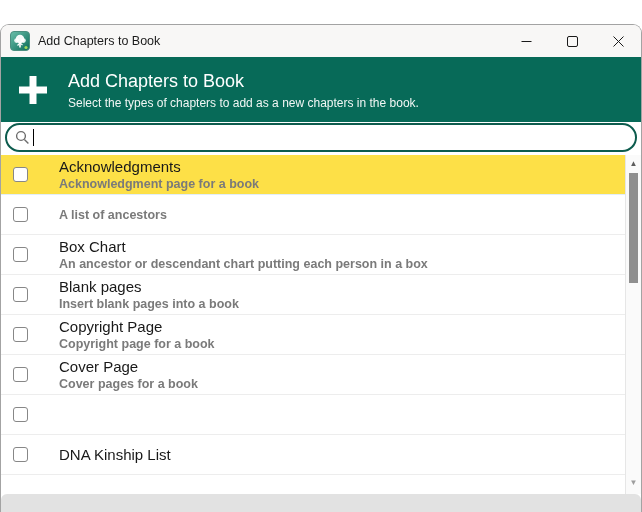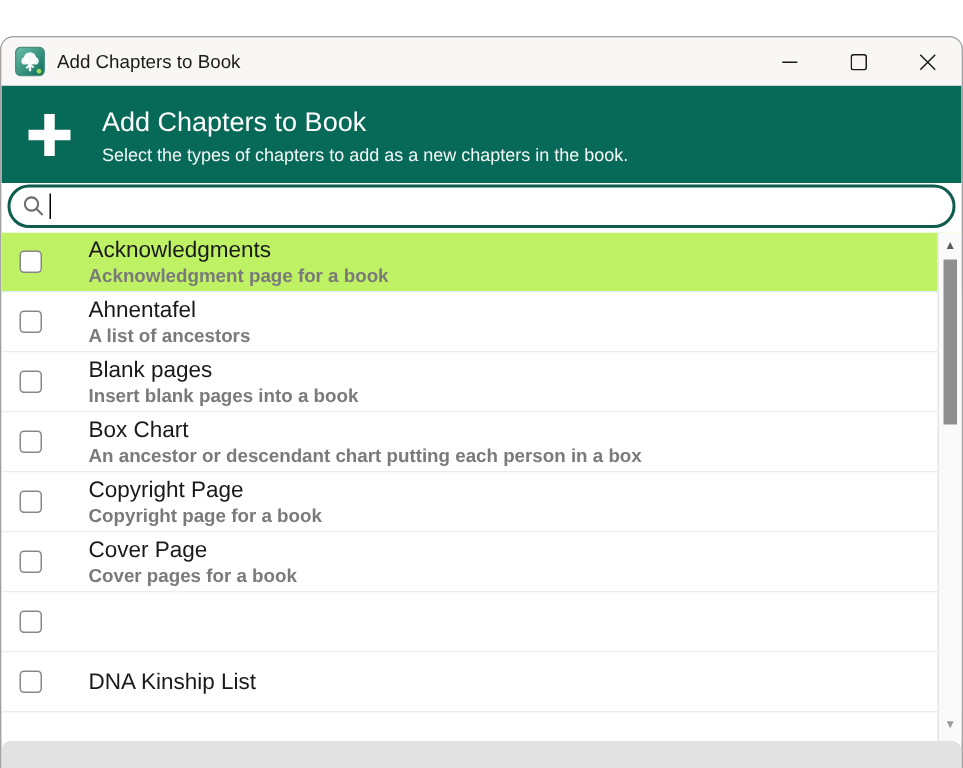--- a/index.html
+++ b/index.html
@@ -45,21 +45,21 @@
     flex:1; border:none; outline:none; background:transparent;
     font-size:13px; height:23px; margin-left:2px; font-family:inherit;
   }
 
   
   .list { height:339px; background:#ffffff; position:relative; overflow:hidden; }
   .row {
     height:40px; display:flex; align-items:center; padding-left:12px;
     border-bottom:1px solid #ededed; background:#ffffff;
   }
-  .row.selected { background:#bef264; border-bottom-color:#e2eef8; }
+  .row.selected { background:#fde047; border-bottom-color:#e2eef8; }
   .checkbox {
     width:15px; height:15px; border:1px solid #878787; border-radius:3px;
     background:#ffffff; flex:none;
   }
   .row-text { margin-left:31px; min-width:0; }
   .row-title { font-size:15px; color:#191919; line-height:19px; }
   .row-desc { font-size:12.5px; color:#7a7a7a; line-height:16px;font-weight:bold; }
 
   
   .scrollbar {
@@ -160,36 +160,35 @@
     <div class="row selected">
     <span class="checkbox"></span>
     <div class="row-text">
       <div class="row-title">Acknowledgments</div>
       <div class="row-desc">Acknowledgment page for a book</div>
     </div>
   </div>
       <div class="row">
     <span class="checkbox"></span>
     <div class="row-text">
-      <div class="row-title">Ahnentafel</div>
       <div class="row-desc">A list of ancestors</div>
+    </div>
+  </div>
+      <div class="row">
+    <span class="checkbox"></span>
+    <div class="row-text">
+      <div class="row-title">Box Chart</div>
+      <div class="row-desc">An ancestor or descendant chart putting each person in a box</div>
     </div>
   </div>
       <div class="row">
     <span class="checkbox"></span>
     <div class="row-text">
       <div class="row-title">Blank pages</div>
       <div class="row-desc">Insert blank pages into a book</div>
-    </div>
-  </div>
-      <div class="row">
-    <span class="checkbox"></span>
-    <div class="row-text">
-      <div class="row-title">Box Chart</div>
-      <div class="row-desc">An ancestor or descendant chart putting each person in a box</div>
     </div>
   </div>
       <div class="row">
     <span class="checkbox"></span>
     <div class="row-text">
       <div class="row-title">Copyright Page</div>
       <div class="row-desc">Copyright page for a book</div>
     </div>
   </div>
       <div class="row">

